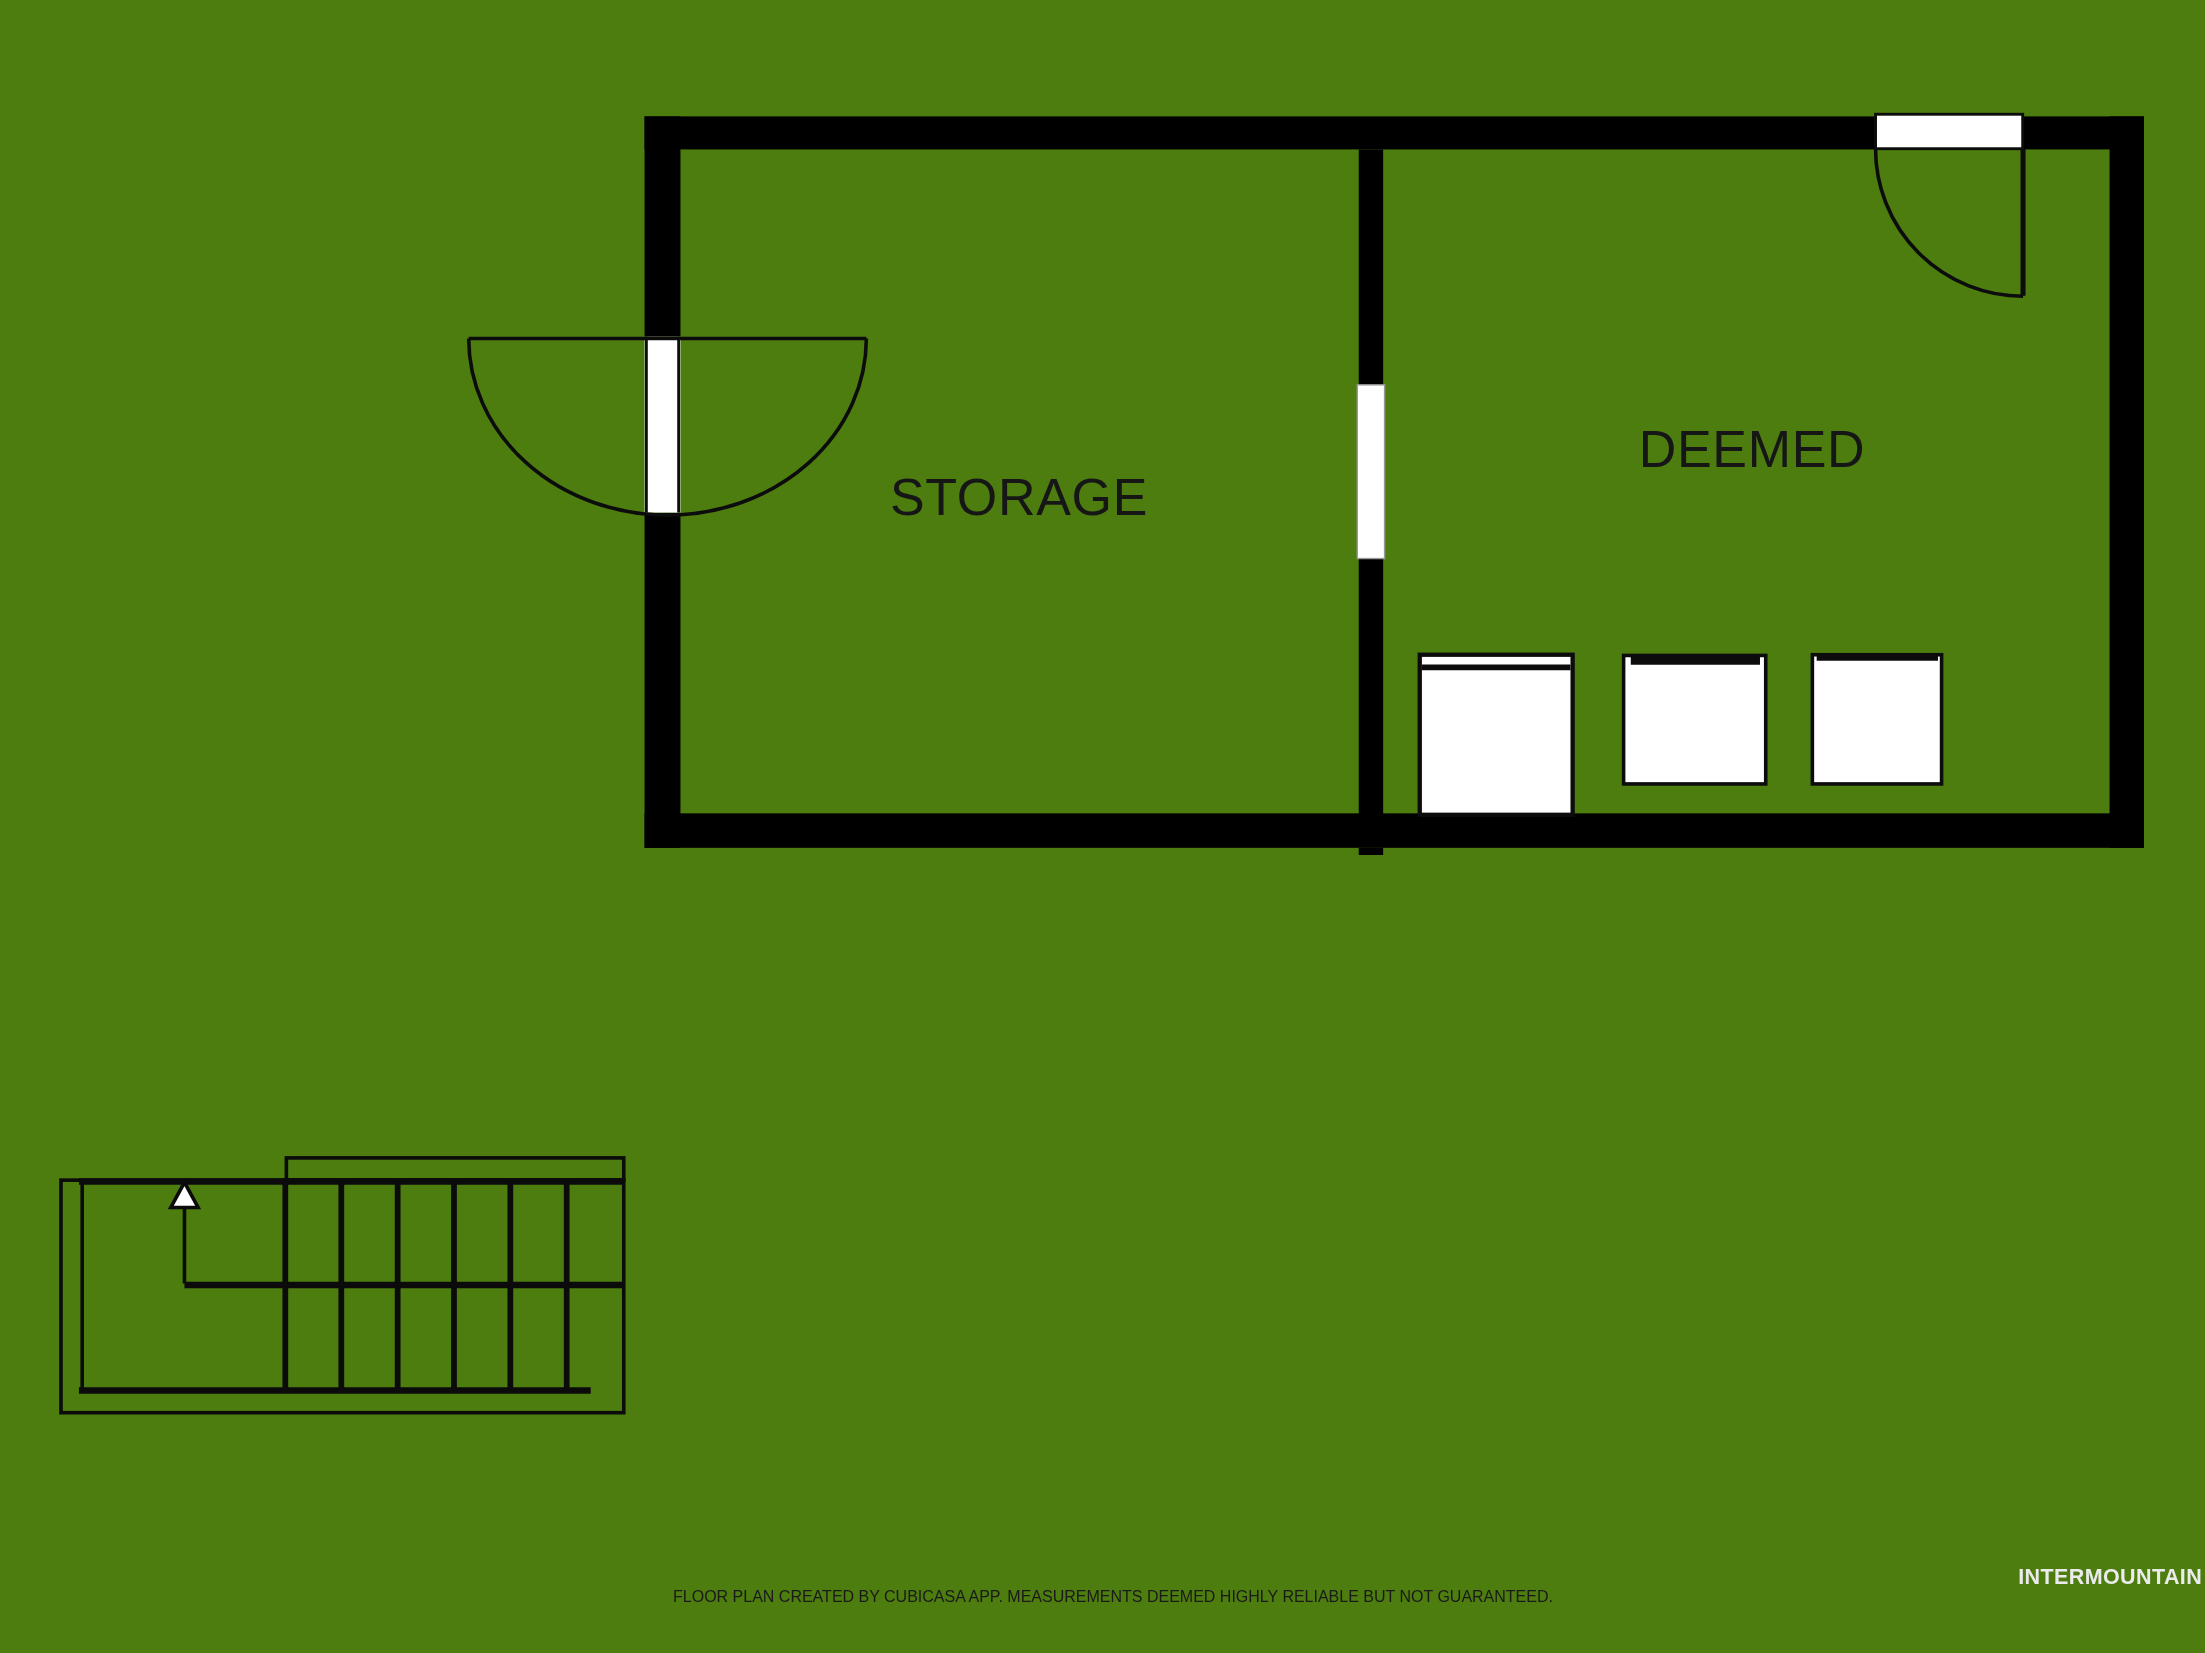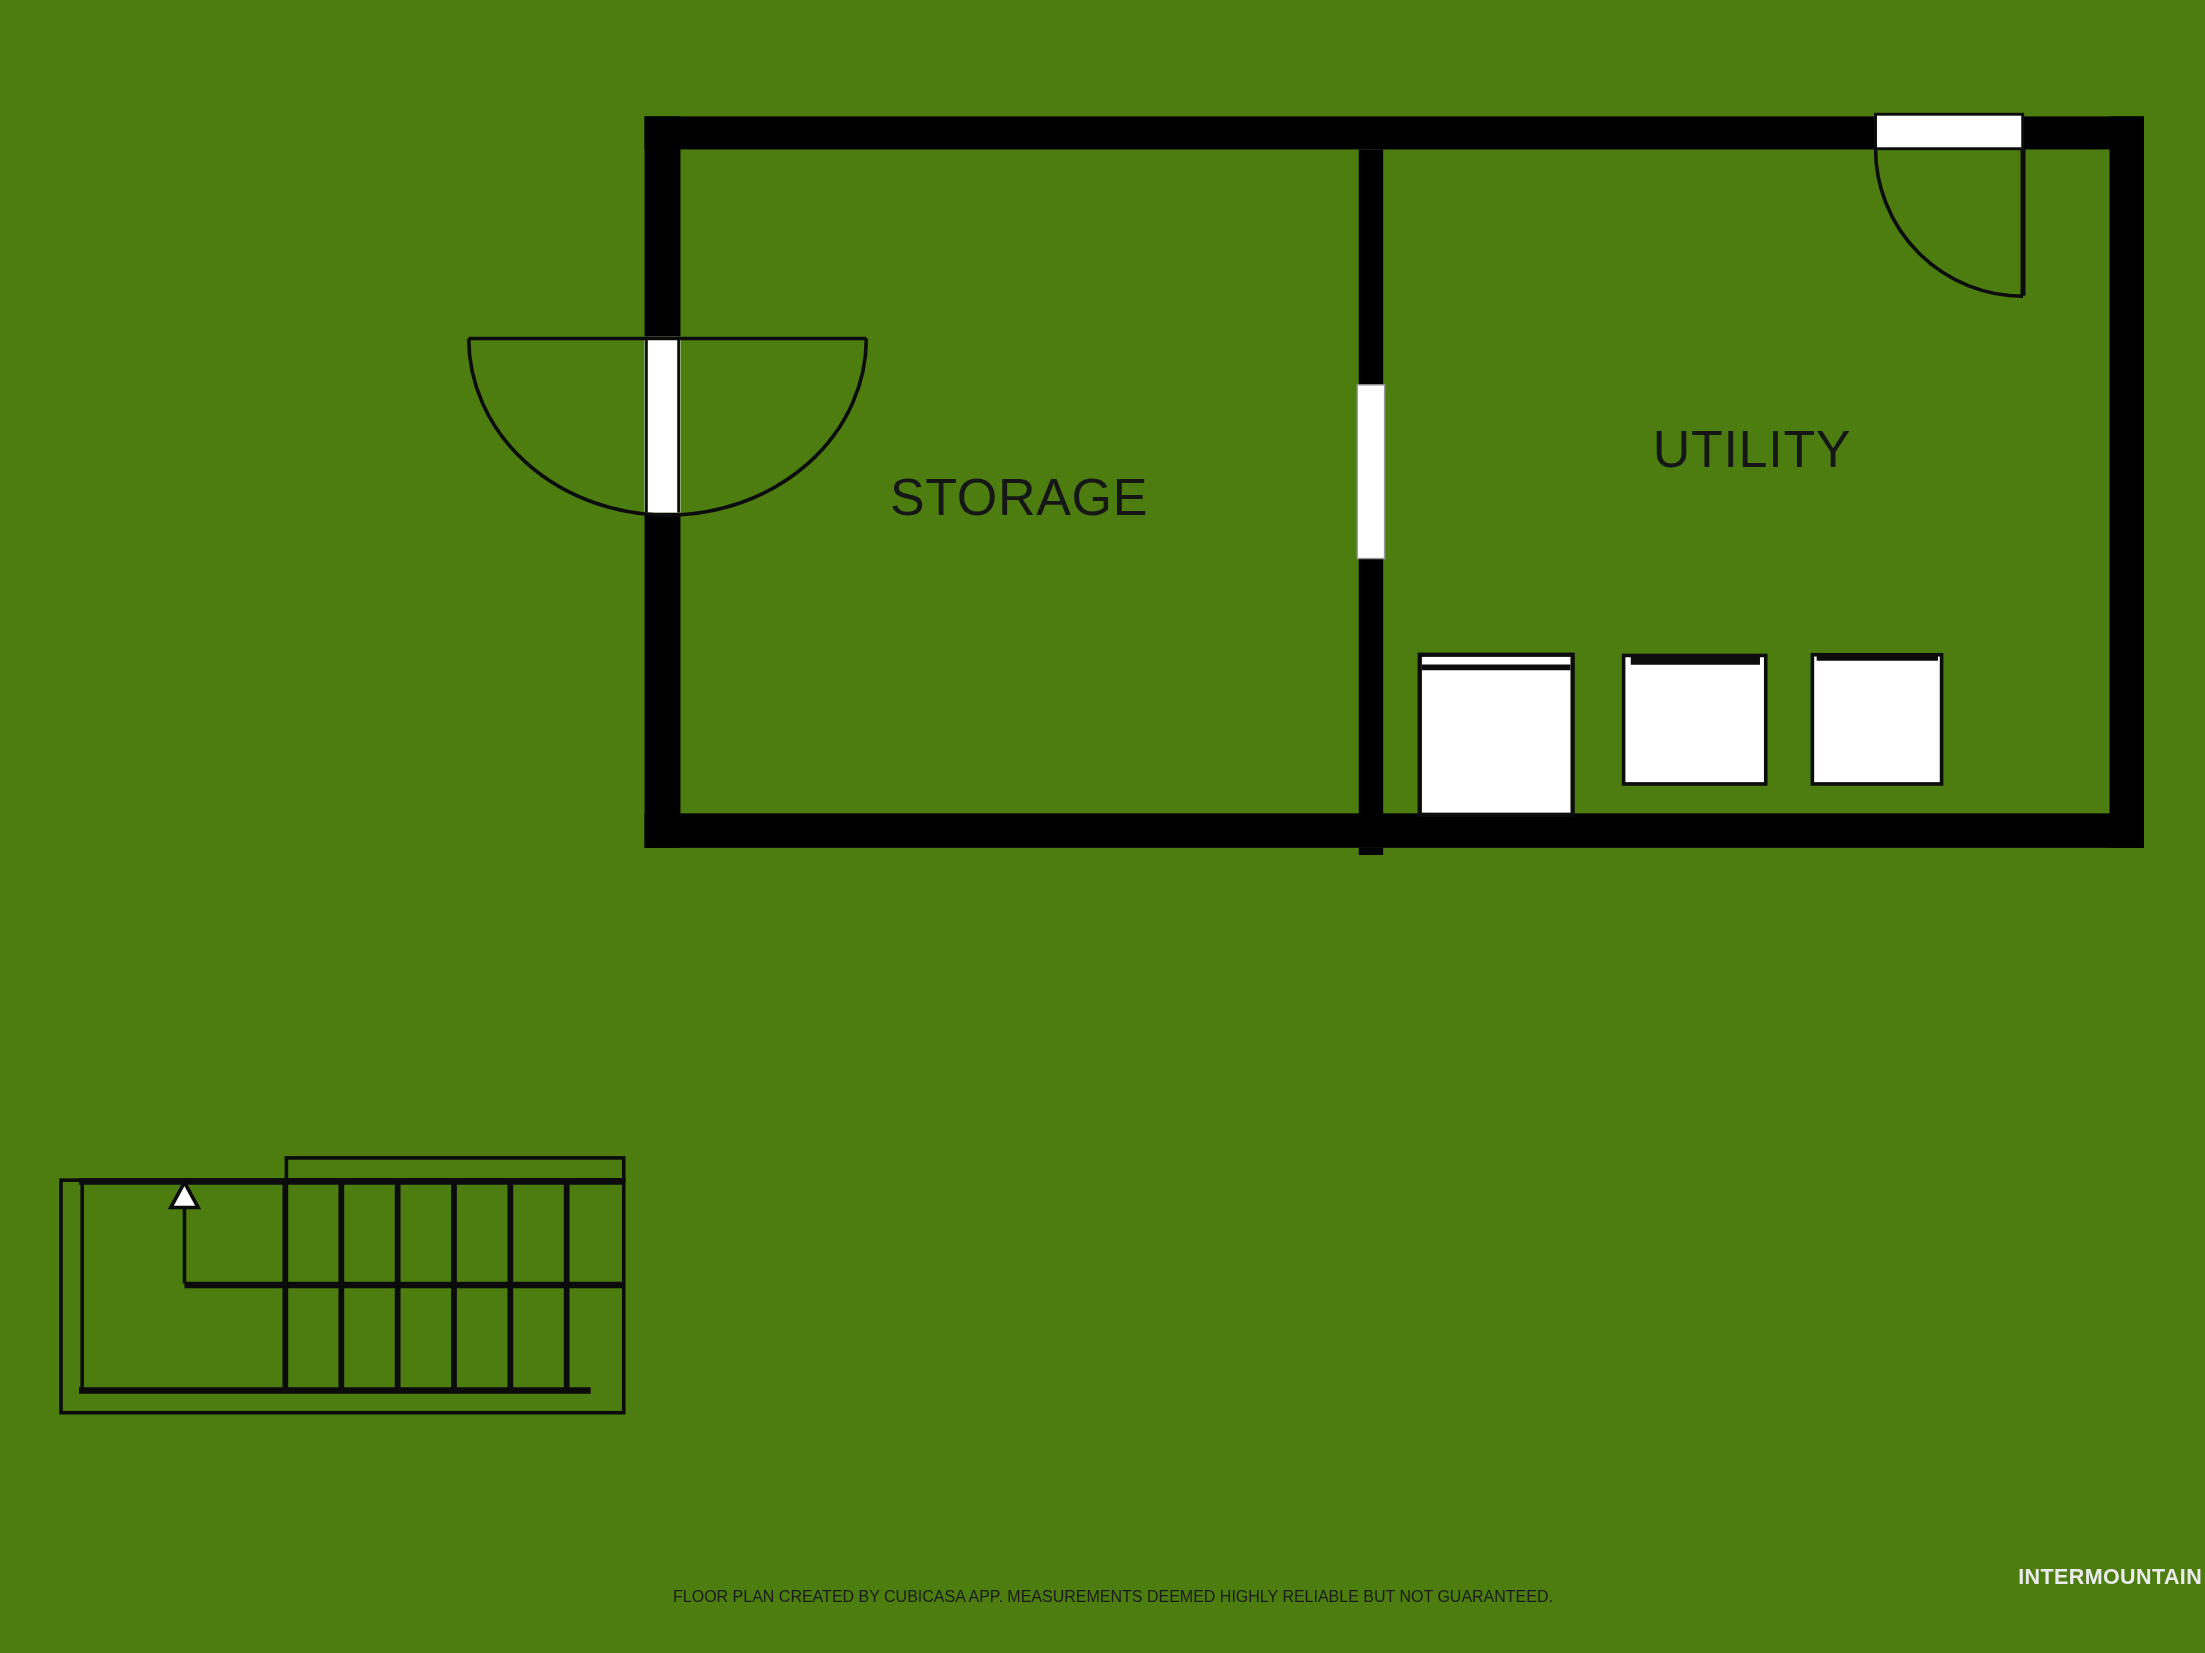--- a/index.html
+++ b/index.html
@@ -139,20 +139,20 @@
 
       <g>
         <line x1="257" y1="1682" x2="257" y2="1788" stroke-width="5"></line>
         <path d="M 257 1647 L 276 1682 L 238 1682 Z" fill="#ffffff" stroke-width="5"></path>
       </g>
     </g>
   </svg>
 
   <div class="room-label" id="storage-label">STORAGE</div>
 
-  <div class="room-label" id="utility-label">UTILITY</div>
+  <div class="room-label" id="utility-label">DEEMED</div>
 
   <div id="footer-disclaimer">FLOOR PLAN CREATED BY CUBICASA APP. MEASUREMENTS DEEMED HIGHLY RELIABLE BUT NOT GUARANTEED.</div>
 
   <div id="watermark">INTERMOUNTAIN</div>
 
 </div>
 
 
 </body></html>

